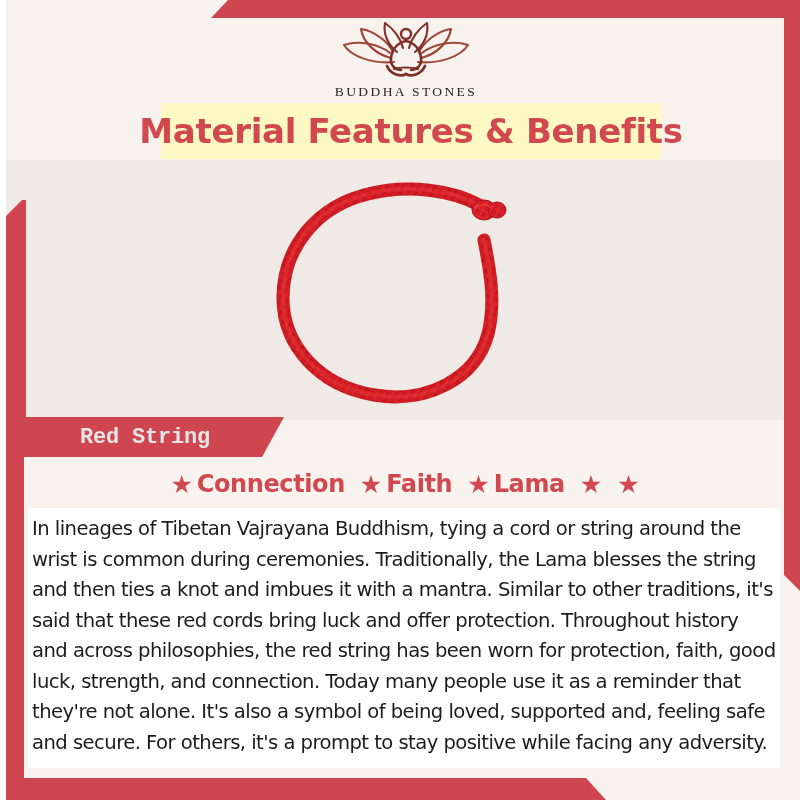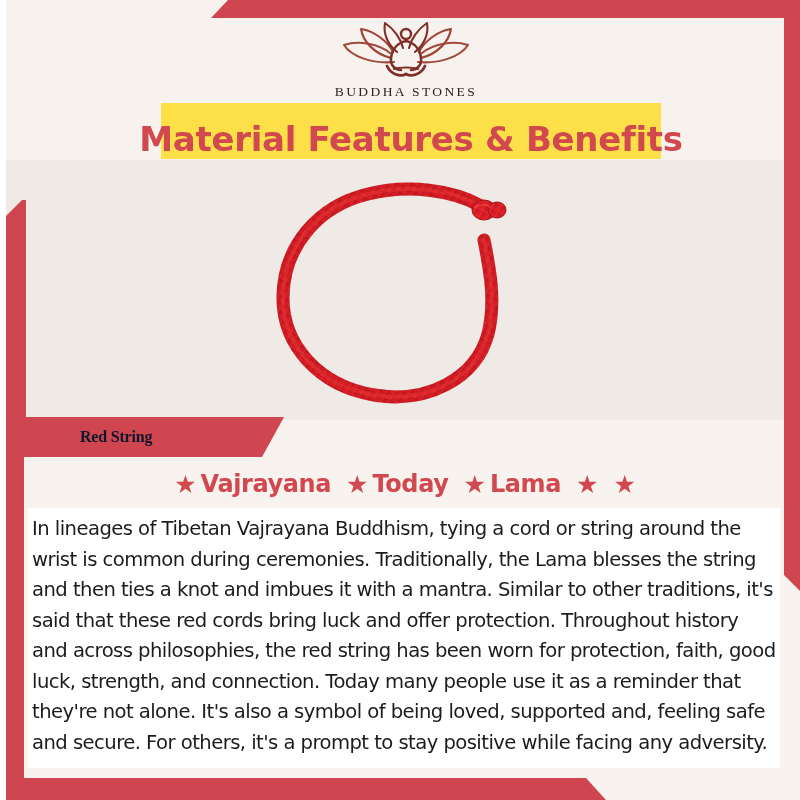--- a/index.html
+++ b/index.html
@@ -93,23 +93,23 @@
     letter-spacing: 2.4px;
     color: #2b2320;
     font-weight: 400;
   }
 
   
   .title-band {
     position: absolute;
     left: 155px; top: 103px;
     width: 500px; height: 56px;
-    background: #fde047;
-    display: flex;
-    align-items: flex-end;
+    background: #fef9c3;
+    display: flex;
+    align-items: center;
     justify-content: center;
   }
   .title-text {
     font-family: "DejaVu Sans", sans-serif;
     font-size: 34px;
     font-weight: bold;
     color: #d2484f;
     letter-spacing: -0.3px;
     white-space: nowrap;
   }
@@ -130,24 +130,24 @@
     position: absolute;
     left: 18px; top: 417px;
     width: 260px; height: 40px;
     background: #cf4550;
     clip-path: polygon(0 0, 260px 0, 238px 40px, 0 40px);
     display: flex;
     align-items: center;
   }
   .ribbon-text {
     margin-left: 56px;
-    font-family: Liberation Serif, serif;
-    font-size: 16px;
+    font-family: Liberation Mono, monospace;
+    font-size: 22px;
     font-weight: bold;
-    color: #0f172a;
+    color: #e5e5e5;
     letter-spacing: -0.2px;
   }
 
   
   .benefits {
     position: absolute;
     left: 18px; top: 463px;
     width: 762px; height: 42px;
     display: flex;
     align-items: center;
@@ -271,25 +271,25 @@
     </svg>
   </div>
 
   <div class="ribbon">
     <span class="ribbon-text">Red String</span>
   </div>
 
   <div class="benefits">
     <span class="benefit">
       <span class="star-icon">★</span>
-      <span class="benefit-label">Vajrayana</span>
-    </span>
-    <span class="benefit">
-      <span class="star-icon">★</span>
-      <span class="benefit-label">Today</span>
+      <span class="benefit-label">Connection</span>
+    </span>
+    <span class="benefit">
+      <span class="star-icon">★</span>
+      <span class="benefit-label">Faith</span>
     </span>
     <span class="benefit">
       <span class="star-icon">★</span>
       <span class="benefit-label">Lama</span>
     </span>
     <span class="benefit">
       <span class="star-icon">★</span>
     </span>
     <span class="benefit">
       <span class="star-icon">★</span>

